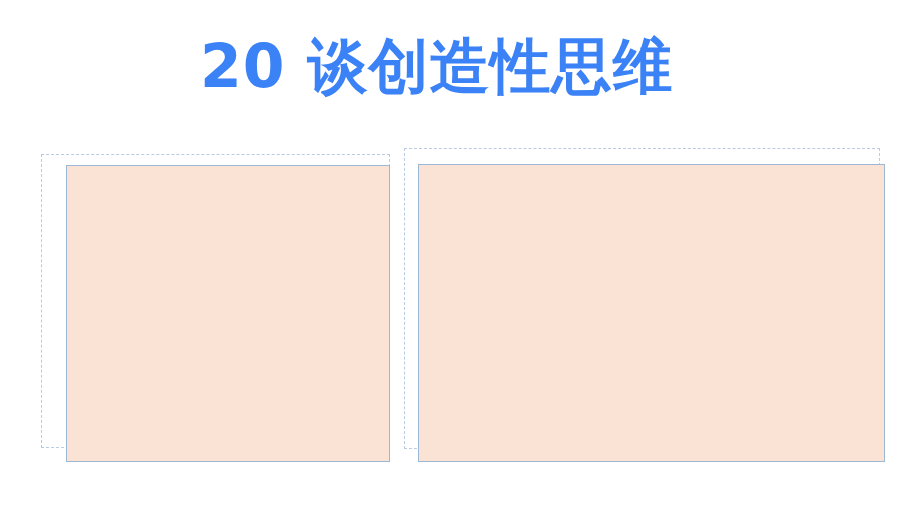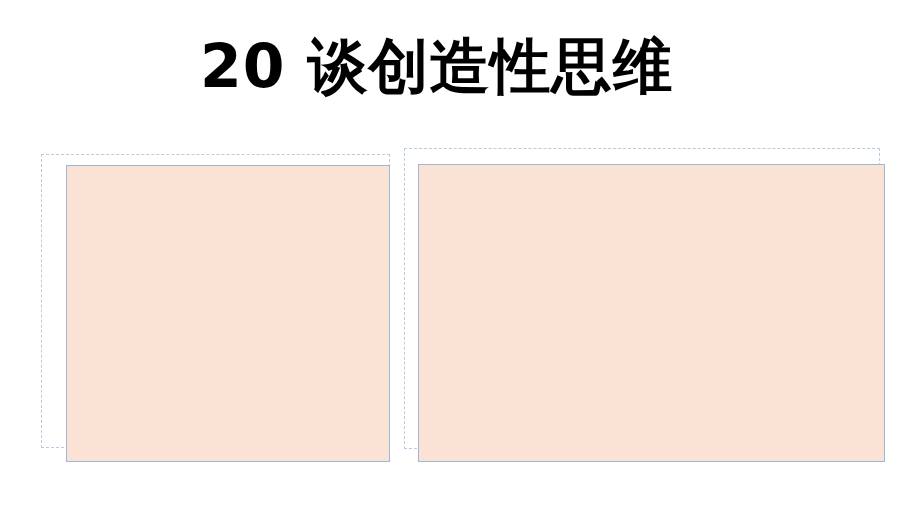--- a/index.html
+++ b/index.html
@@ -25,21 +25,21 @@
 
   
   .title {
     position: absolute;
     left: 200px;
     top: 34px;
     width: 540px;
     font-size: 60px;
     line-height: 64px;
     font-weight: bold;
-    color: #000000;
+    color: #3b82f6;
     letter-spacing: 1px;
     white-space: normal;
     z-index: 40;
     font-family: "DejaVu Sans", "Liberation Sans", sans-serif;
   }
 
   
   .ph {
     position: absolute;
     border: 1px dashed #b9cbe3;

